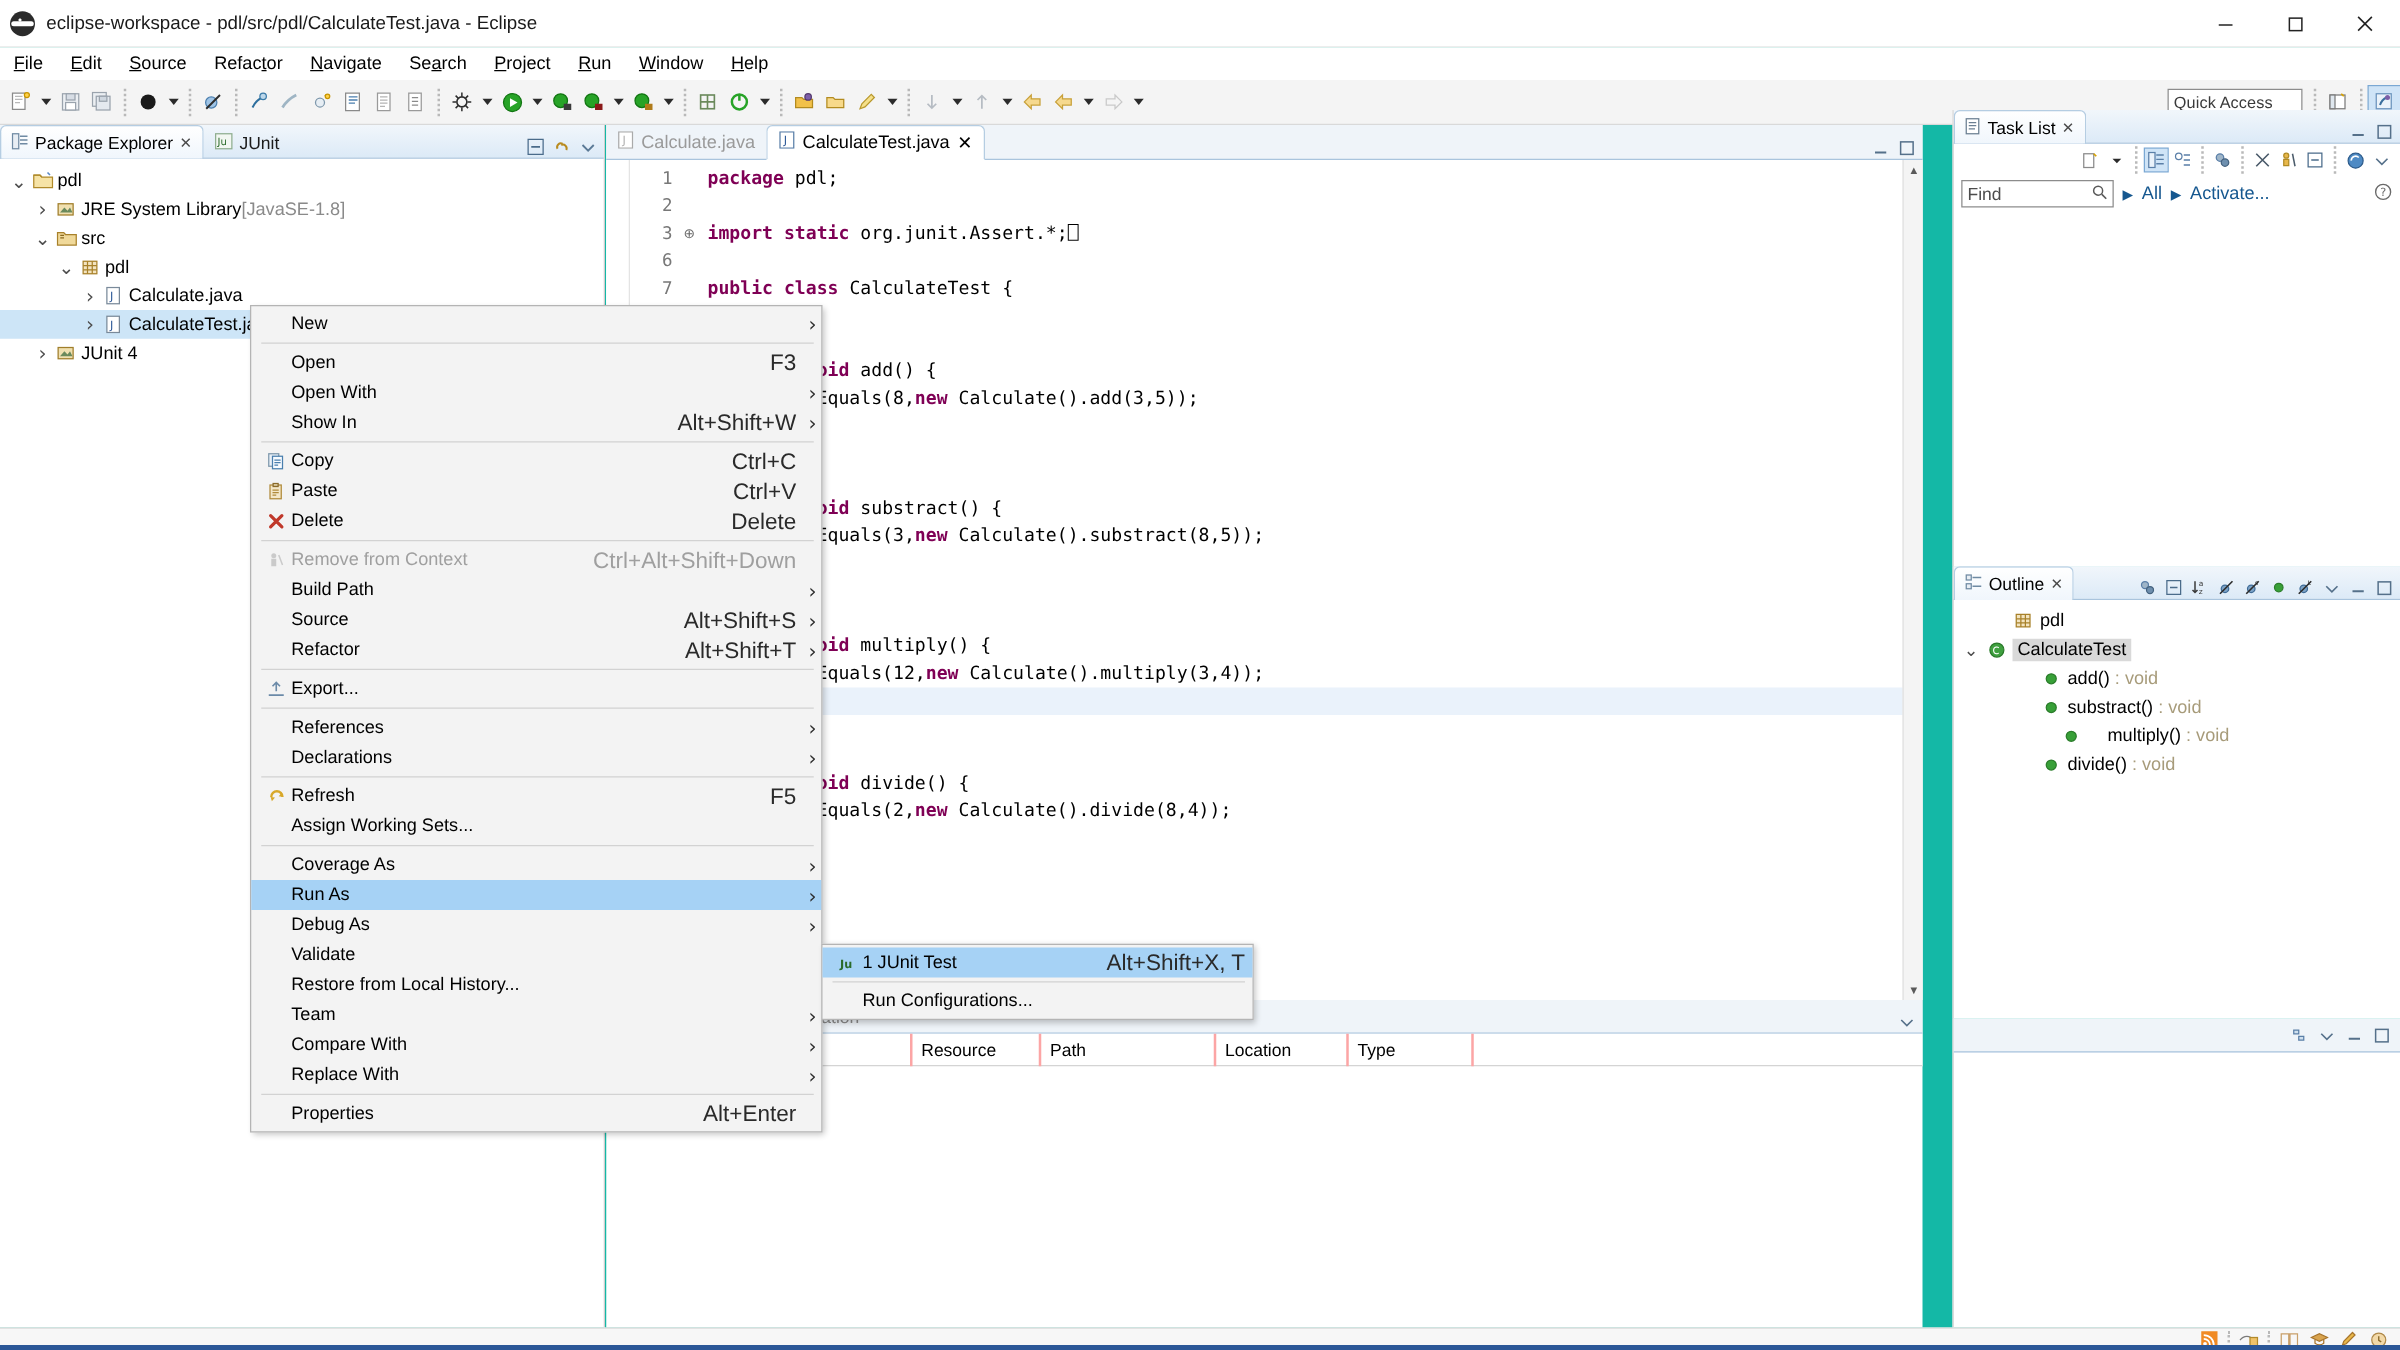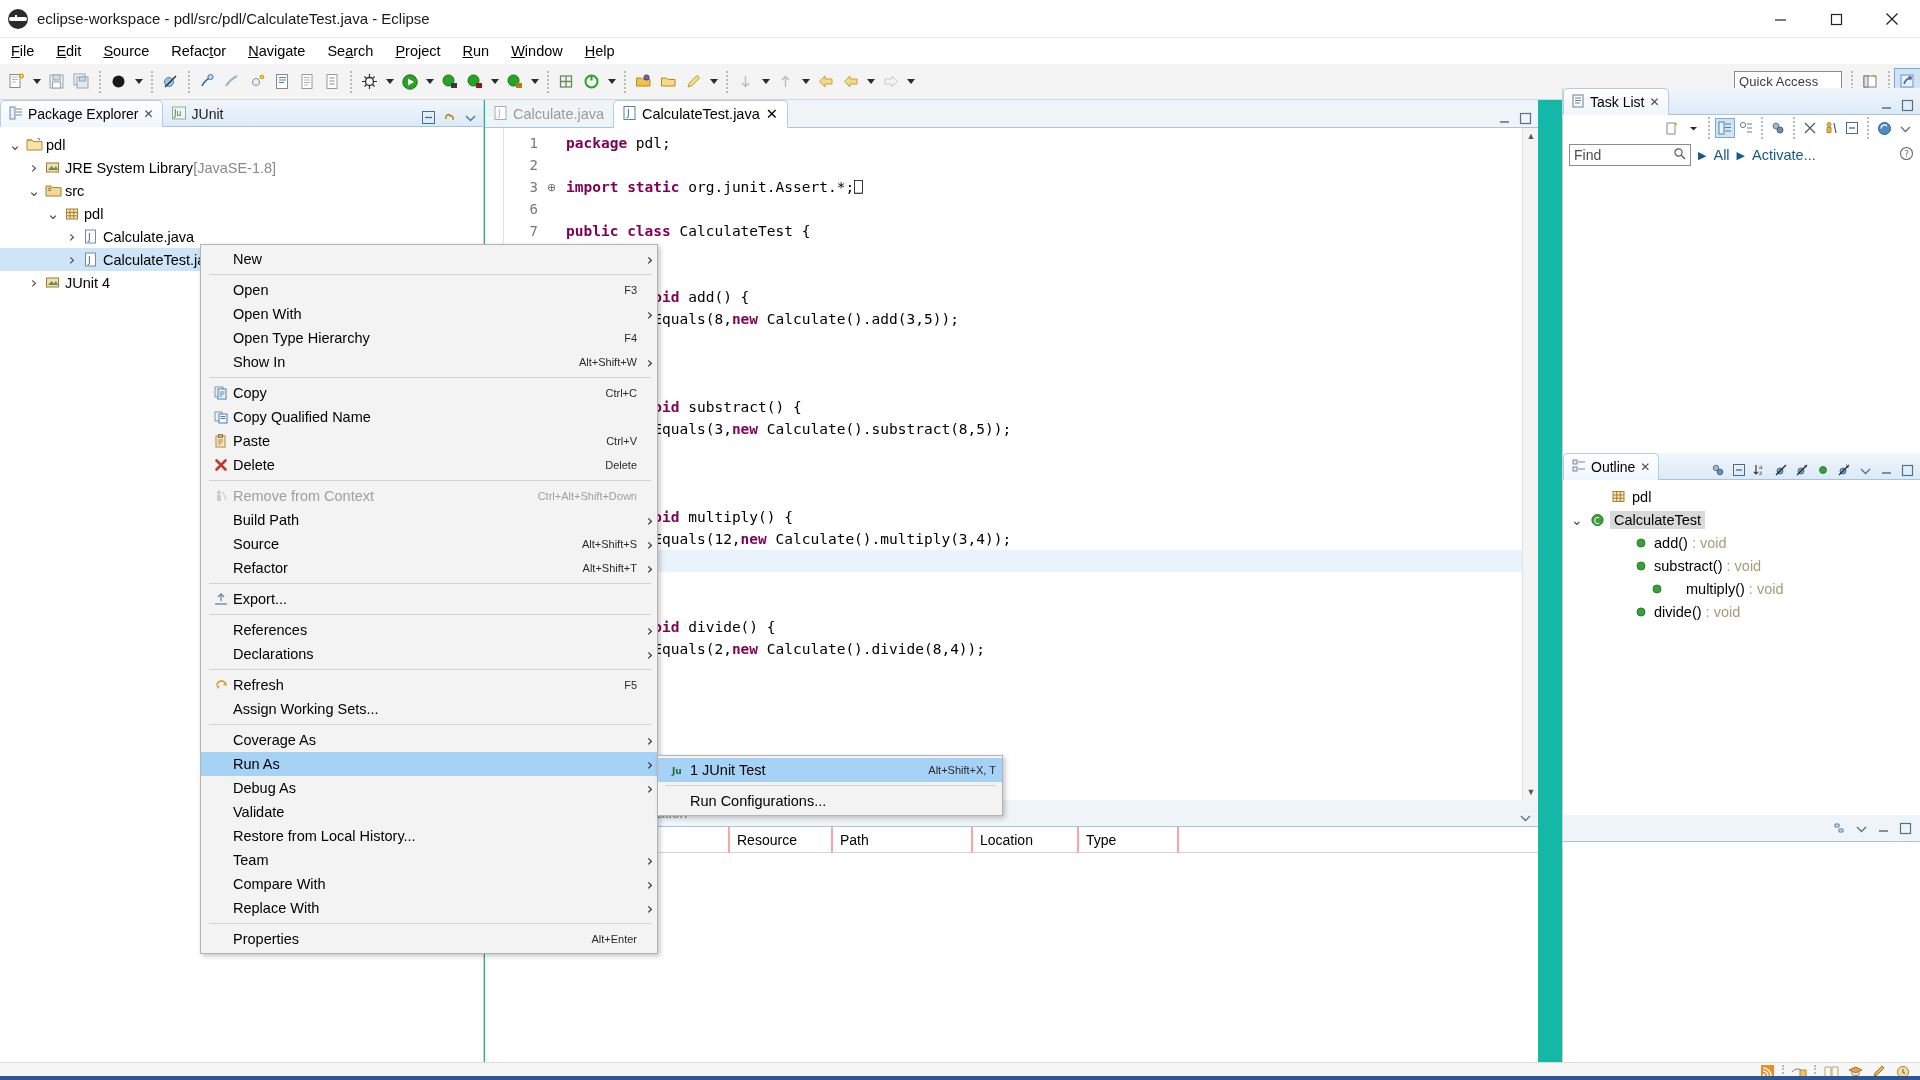--- a/index.html
+++ b/index.html
@@ -181,21 +181,21 @@
     box-shadow:2px 2px 5px rgba(0,0,0,.24); z-index:40; padding:2px 0;
     font-size:14.5px; color:#000;
   }
   .citem {
     height:24px; display:flex; align-items:center; padding-left:8px; position:relative;
   }
   .citem.hl { background:#a6d2f5; }
   .citem.disabled { color:#9f9f9f; }
   .cicon { width:24px; flex:none; display:flex; align-items:center; justify-content:center; }
   .clabel { flex:1; }
-  .ckey { color:#2a2a2a; font-size:11px; padding-right:6px; white-space:nowrap; }
+  .ckey { color:#2a2a2a; font-size:18px; padding-right:6px; white-space:nowrap; }
   .citem.disabled .ckey { color:#9f9f9f; }
   .carrow { width:14px; text-align:center; color:#2e2e2e; font-size:12px; flex:none;
             font-family:"DejaVu Sans", sans-serif;}
   .csep { height:1px; background:#d2d2d2; margin:3px 6px 3px 8px; }
 
   
   #submenu {
     position:absolute; left:657px; top:755px; width:346px;
     background:#f3f3f3; border:1px solid #b4b4b4;
     box-shadow:2px 2px 5px rgba(0,0,0,.24); z-index:50; padding:2px 0;
@@ -984,53 +984,35 @@
         <span class="carrow" style="font-size: 16px;"></span>
       </div>
       <div class="citem">
         <span class="cicon"></span>
         <span class="clabel">Open With</span>
         <span class="ckey"></span>
         <span class="carrow" style="font-size: 16px;">›</span>
       </div>
       <div class="citem">
         <span class="cicon"></span>
-        <span class="clabel">Open Type Hierarchy</span>
-        <span class="ckey">F4</span>
-        <span class="carrow" style="font-size: 16px;"></span>
-      </div>
-      <div class="citem">
-        <span class="cicon"></span>
         <span class="clabel">Show In</span>
         <span class="ckey">Alt+Shift+W</span>
         <span class="carrow" style="font-size: 16px;">›</span>
       </div>
       <div class="csep"></div>
       <div class="citem">
         <span class="cicon">
           <svg width="14" height="14" viewBox="0 0 14 14">
             <rect x="1" y="1" width="8" height="10" fill="#eaf1f8" stroke="#7d97ab"></rect>
             <rect x="4" y="3" width="8" height="10" fill="#f7fbff" stroke="#4a7fae"></rect>
             <path d="M5.5 6h5M5.5 8h5M5.5 10h3" stroke="#4a7fae"></path>
           </svg>
         </span>
         <span class="clabel">Copy</span>
         <span class="ckey">Ctrl+C</span>
-        <span class="carrow" style="font-size: 16px;"></span>
-      </div>
-      <div class="citem">
-        <span class="cicon">
-          <svg width="14" height="14" viewBox="0 0 14 14">
-            <rect x="1" y="2" width="7" height="9" fill="#eaf1f8" stroke="#7d97ab"></rect>
-            <rect x="5" y="4" width="8" height="9" fill="#f7fbff" stroke="#4a7fae"></rect>
-            <path d="M6.5 6.5h5M6.5 8.5h5" stroke="#4a7fae"></path>
-          </svg>
-        </span>
-        <span class="clabel">Copy Qualified Name</span>
-        <span class="ckey"></span>
         <span class="carrow" style="font-size: 16px;"></span>
       </div>
       <div class="citem">
         <span class="cicon">
           <svg width="14" height="14" viewBox="0 0 14 14">
             <rect x="2" y="2" width="9" height="11" fill="#f4e7c8" stroke="#b08a3a"></rect>
             <rect x="4.5" y="0.7" width="4" height="2.5" fill="#d9c79a" stroke="#8a6a2a"></rect>
             <path d="M4 6h5M4 8h5M4 10h3" stroke="#b08a3a"></path>
           </svg>
         </span>

